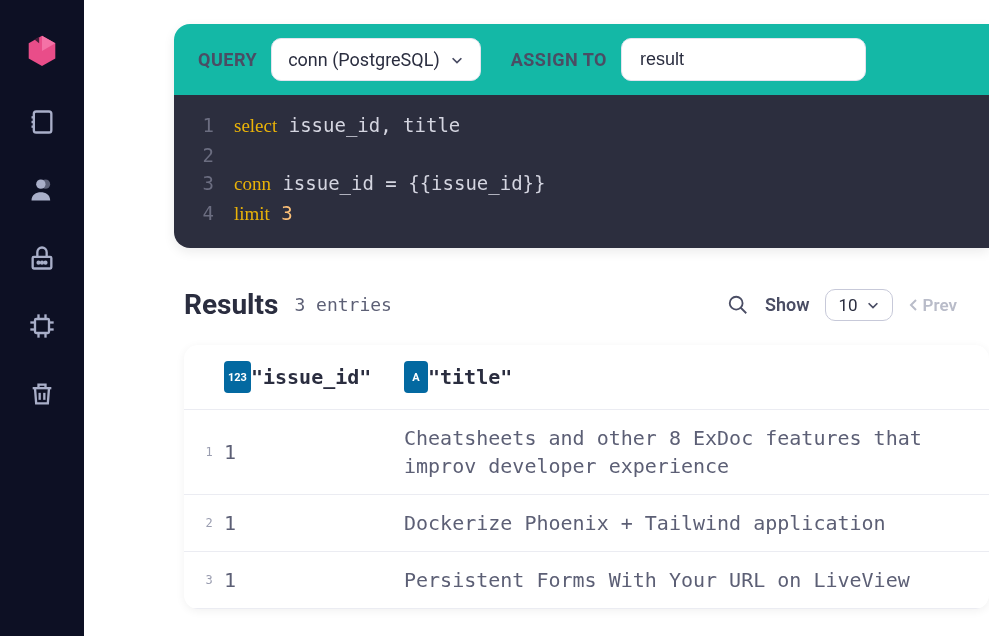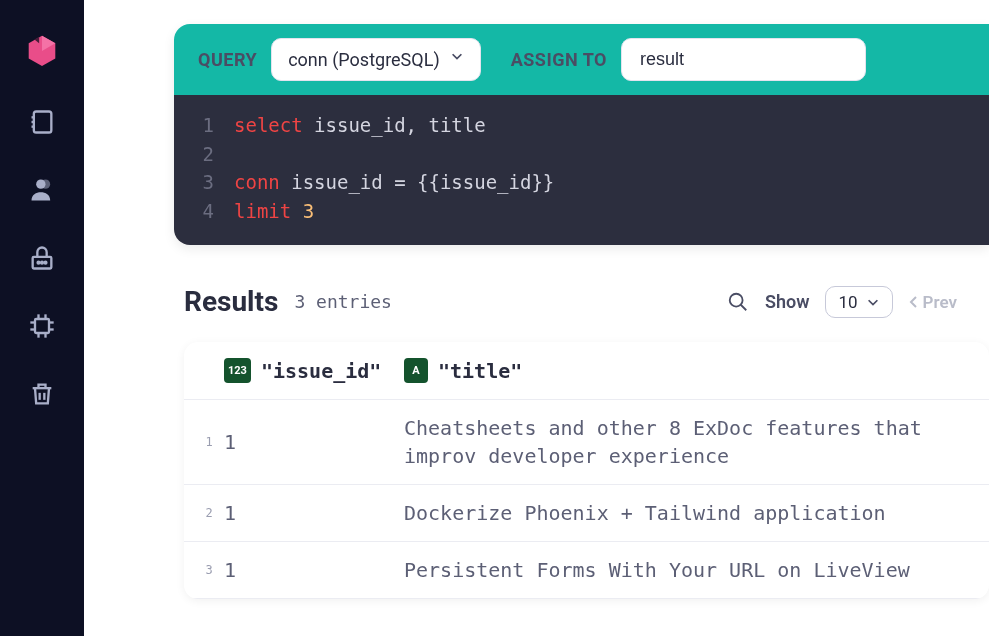--- a/index.html
+++ b/index.html
@@ -56,20 +56,21 @@
   color: #4a4d64;
   font-size: 18px;
   letter-spacing: 0.5px;
 }
 .dropdown {
   background: #fff;
   border: 1px solid #e2e3ee;
   border-radius: 10px;
   padding: 10px 16px;
   display: flex;
+  align-items: center;
   gap: 10px;
   font-size: 18px;
   color: #2a2d3f;
   cursor: pointer;
 }
 .chevron {
   width: 14px;
   height: 14px;
 }
 .assign-input {
@@ -93,21 +94,21 @@
   display: flex;
 }
 .line-num {
   color: #6b6d80;
   width: 36px;
   text-align: right;
   padding-right: 20px;
   user-select: none;
 }
 .code-text { color: #d4d5e0; }
-.kw { color: #ef4444; }
+.kw { color: #eab308; font-family: Liberation Serif, serif; }
 .num { color: #fbbf77; }
 .results-section {
   margin: 40px 0 0 100px;
 }
 .results-header {
   display: flex;
   align-items: center;
   gap: 16px;
   margin-bottom: 24px;
 }
@@ -167,29 +168,28 @@
 }
 .table-header-row {
   display: flex;
   padding: 16px 0 16px 40px;
   border-bottom: 1px solid #ebecf2;
 }
 .col-badge {
   display: inline-flex;
   align-items: center;
   justify-content: center;
-  background: #14532d;
+  background: #0369a1;
   color: #fff;
   font-size: 11px;
   font-weight: 700;
   border-radius: 4px;
   padding: 2px 4px;
-  margin-right: 10px;
   min-width: 24px;
-  height: 25px;
+  height: 32px;
 }
 .col-name {
   font-family: monospace;
   font-size: 20px;
   font-weight: 700;
   color: #2a2d3f;
 }
 .col-issue { width: 180px; display: flex; align-items: center; }
 .col-title { flex: 1; display: flex; align-items: center; }
 .table-row {

